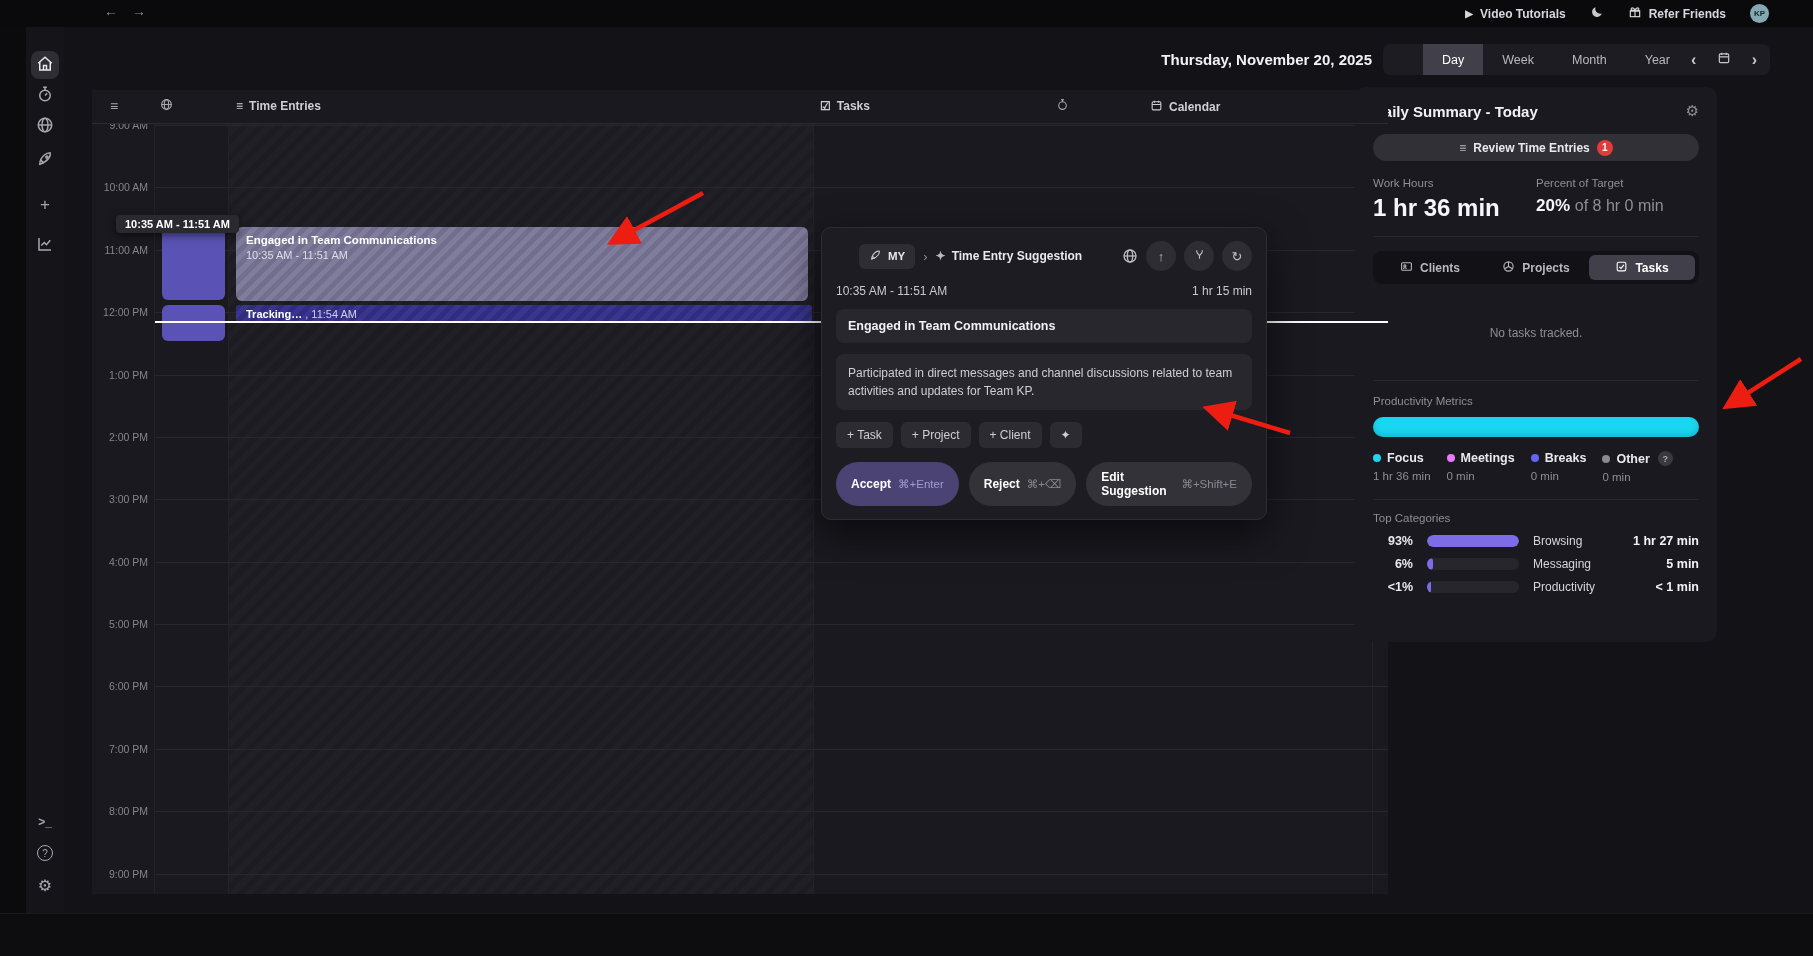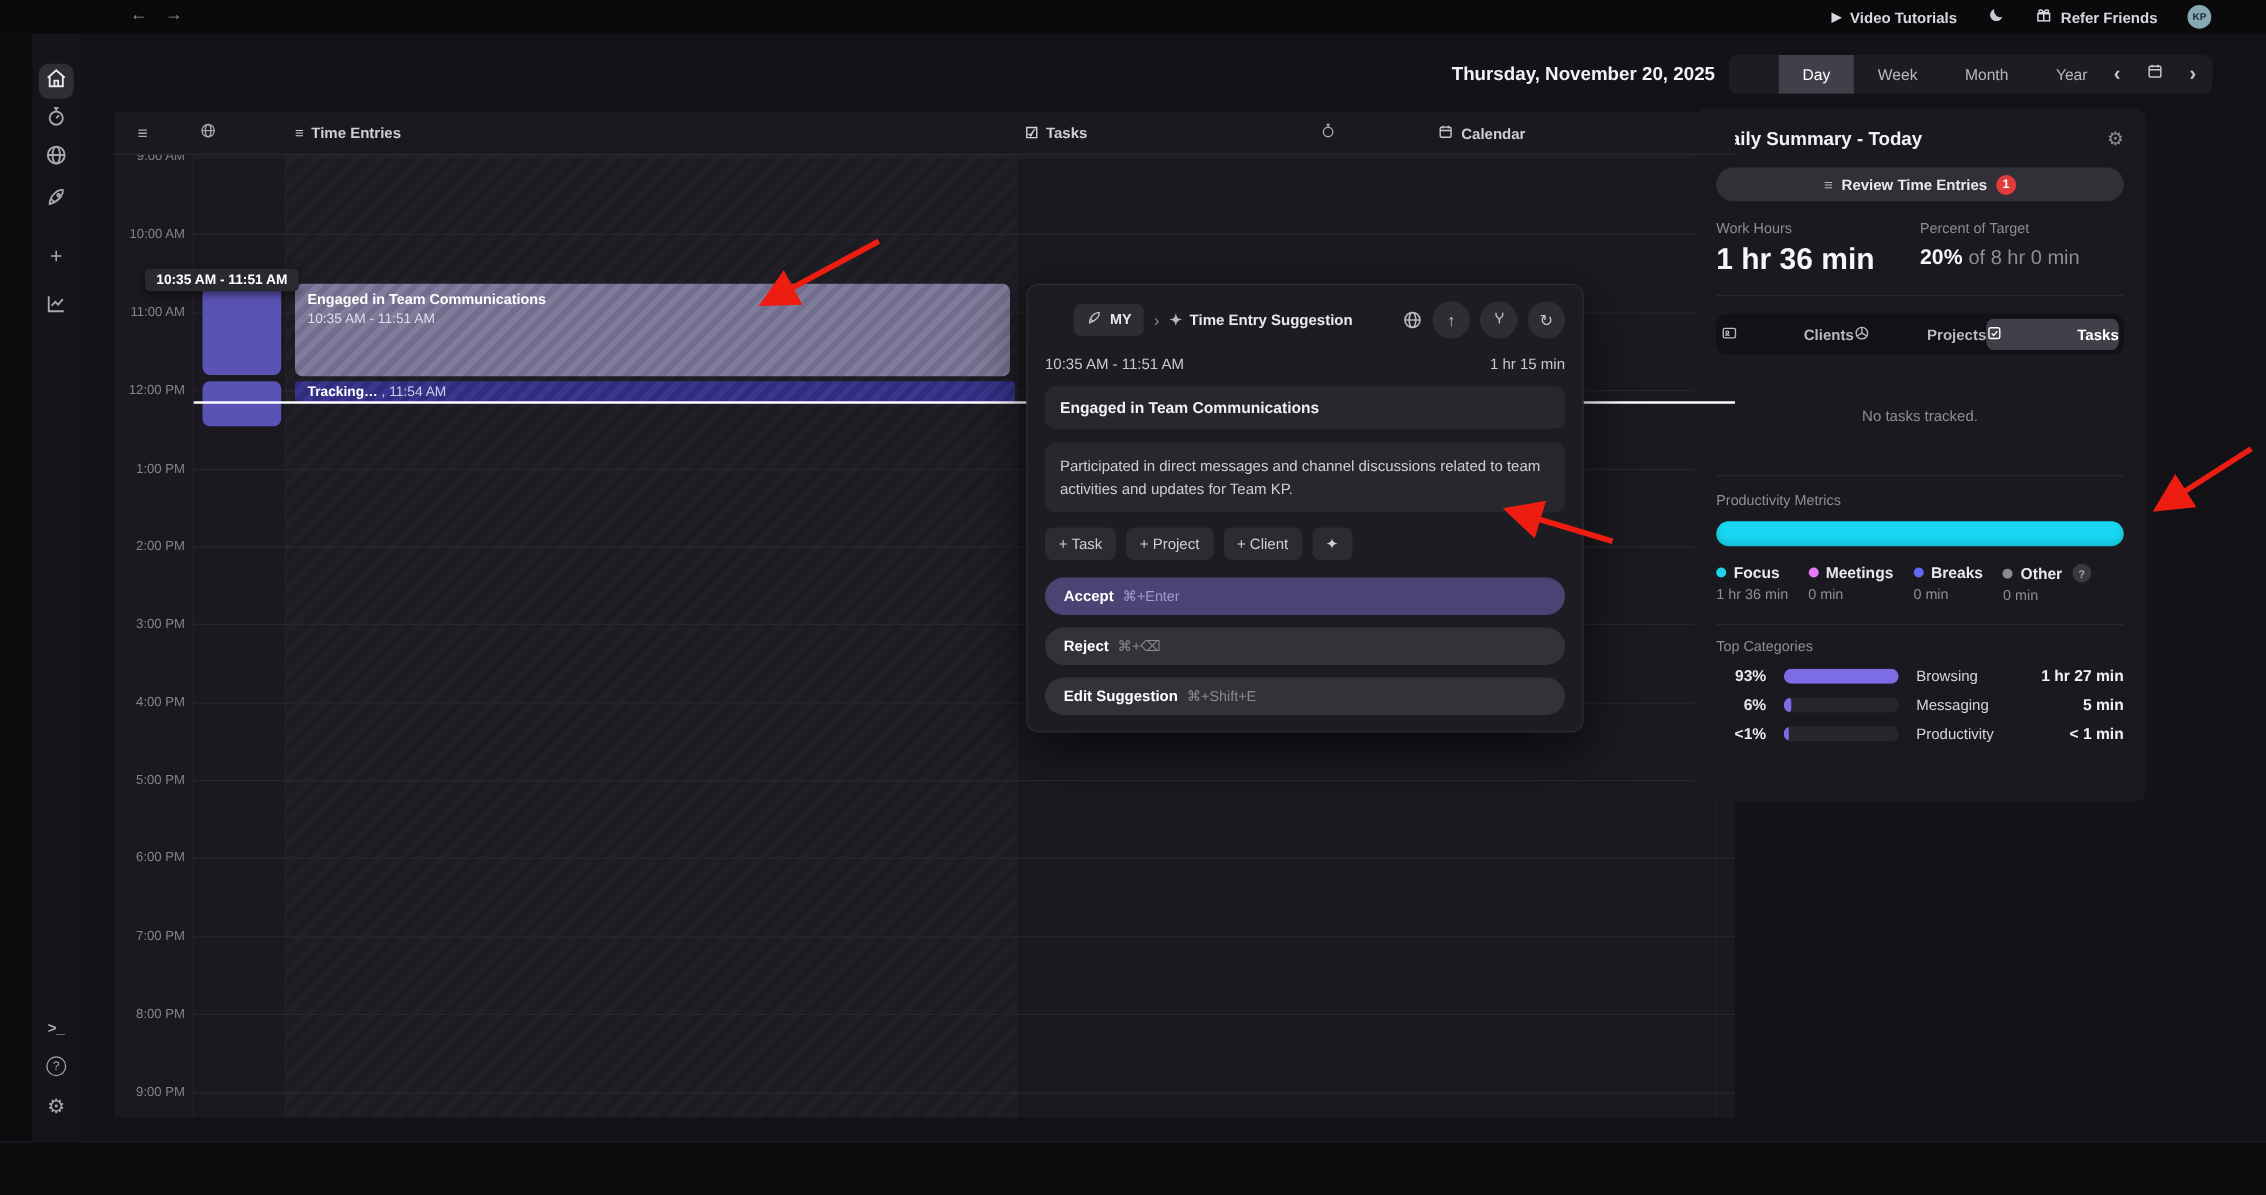--- a/index.html
+++ b/index.html
@@ -86,21 +86,21 @@
   .pop-box{ background:#28272d; border-radius:8px; padding:10px 12px; margin-top:11px; }
   .pop-box.title{ font-size:12.5px; font-weight:bold; color:#f2f1f6; }
   .pop-box.desc{ font-size:12px; color:#cfced6; line-height:1.5; }
   .client-field{ margin-top:12px; border:1.5px dashed #3f9180; border-radius:8px; padding:8px 12px;
                  display:flex; align-items:center; gap:8px; font-size:12px; color:#e9e8ee; }
   .client-field svg{ width:14px; height:14px; color:#b9b8c0; }
   .client-field .spacer{ flex:1; }
   .field-act{ color:#b9b8c0; font-size:12px; padding:0 4px; }
   .chips{ display:flex; gap:8px; margin-top:12px; }
   .chip{ background:#2c2b31; border-radius:6px; padding:6px 11px; font-size:12px; color:#cfced6; }
-  .actions{ display:flex; gap:10px; margin-top:14px;flex-direction:column; }
+  .actions{ display:flex; gap:10px; margin-top:14px; }
   .action{ border-radius:999px; padding:8px 15px; font-size:12px; display:flex; gap:7px; align-items:center; }
   .action b{ color:#fff; font-weight:bold; }
   .action .kbd{ font-size:11.5px; }
   .action.accept{ background:#4a4374; } .action.accept .kbd{ color:#a39cd2; }
   .action.gray{ background:#333239; } .action.gray .kbd{ color:#8a8992; }
 
   
   .panel{ position:absolute; left:1355px; top:87px; width:362px; height:555px; background:#1a191f;
           border-radius:10px; padding:15px 18px; }
   .panel-head{ display:flex; justify-content:space-between; align-items:center; }
@@ -112,21 +112,21 @@
   .badge-red{ width:16px; height:16px; border-radius:50%; background:#e23b3b; color:#fff;
               font-size:10px; display:flex; align-items:center; justify-content:center; }
   .stats{ display:flex; margin-top:16px; }
   .stat{ width:50%; }
   .stat-label{ font-size:11.5px; color:#8f8e96; }
   .stat-big{ font-size:24px; font-weight:bold; color:#f6f5fa; margin-top:5px; }
   .stat-mid{ font-size:17px; font-weight:bold; color:#f6f5fa; margin-top:7px; }
   .stat-mid span{ font-size:16px; font-weight:normal; color:#8f8e96; }
   .divider{ height:1px; background:#29282f; margin:14px 0; }
   .ptabs{ background:#121116; border-radius:9px; padding:4px; display:flex; }
-  .ptab{ flex:1; height:25px; border-radius:6px; display:flex; align-items:center; justify-content:space-between;
+  .ptab{ flex:1; height:25px; border-radius:6px; display:flex; align-items:center; justify-content:center;
          gap:7px; font-size:12px; font-weight:bold; color:#b9b8c0; }
   .ptab svg{ width:13px; height:13px; }
   .ptab.active{ background:#41404a; color:#fff; }
   .empty-msg{ text-align:center; font-size:12px; color:#8f8e96; margin:42px 0 40px; }
   .sec-label{ font-size:11.5px; color:#8f8e96; }
   .prod-bar{ margin-top:10px; height:20px; border-radius:10px; background:#19d7f2;
              box-shadow:inset 0 -3px 6px rgba(0,0,0,.15); }
   .legend{ display:flex; margin-top:14px; }
   .leg-item{ margin-right:16px; }
   .leg-item:last-child{ margin-right:0; }

